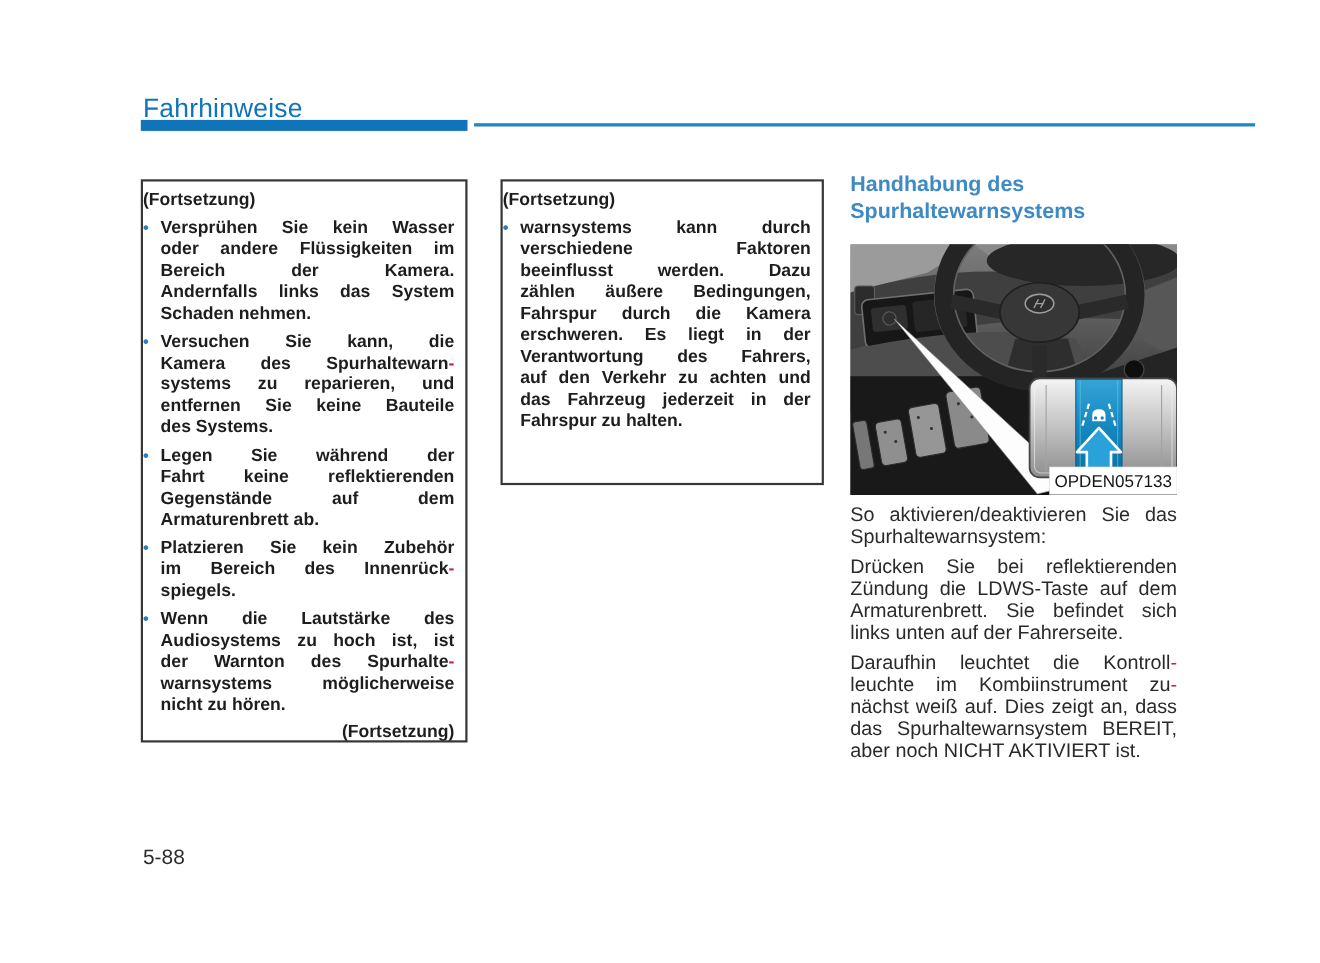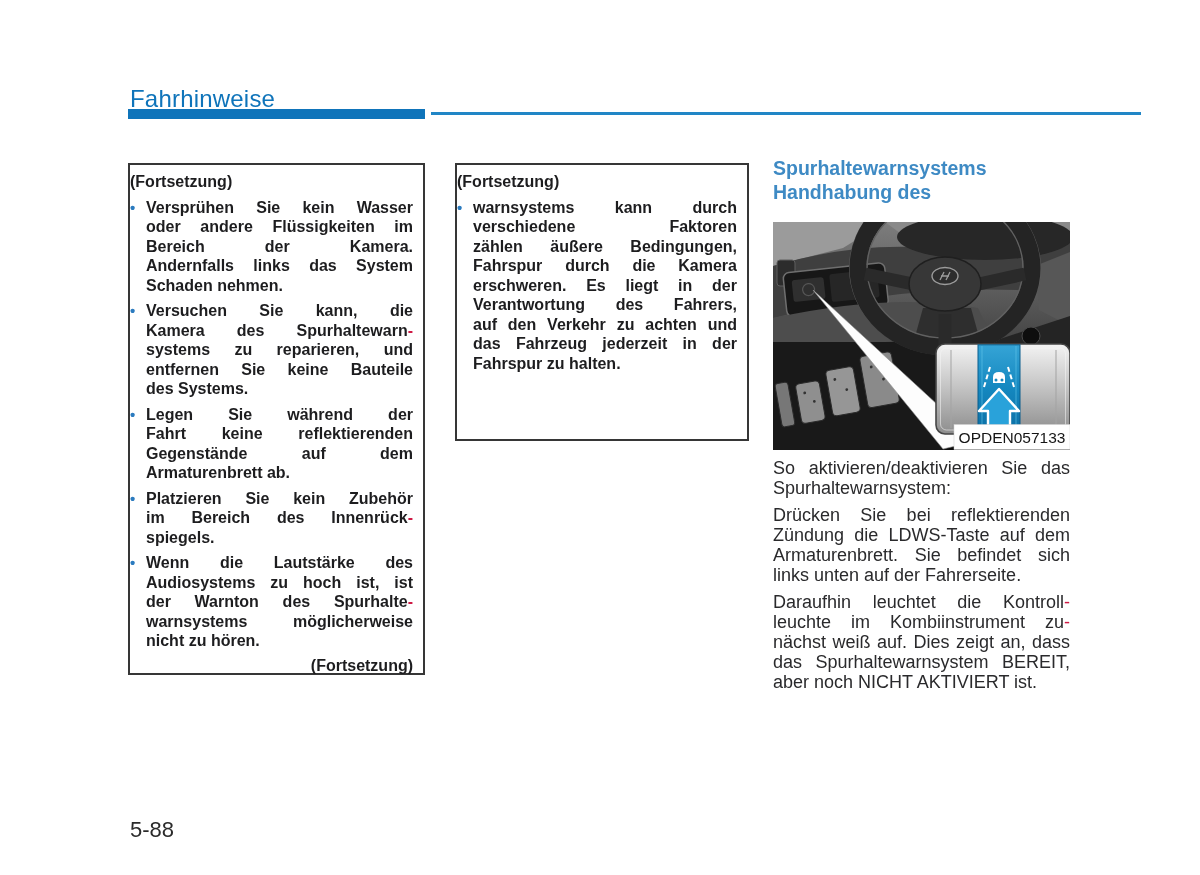--- a/index.html
+++ b/index.html
@@ -28,21 +28,21 @@
   .ln.last{text-align-last:left;}
   .redh{color:#cf1a45;}
   .nbox-footer{text-align:right;margin-top:5px;}
   
   .art-heading{left:773px;top:156px;width:330px;font-size:19.5px;line-height:24px;
     font-weight:bold;color:#3e8ac4;}
   .photo{left:773px;top:222px;width:297px;height:228px;display:block;}
   .art-paras{left:773px;top:458px;width:297px;font-size:18px;line-height:20px;color:#2a2a2c;}
   .para{margin-bottom:7px;}
   
-  .page-num{left:130px;top:769px;font-size:22px;color:#2b2b2b;margin-top:48px;}
+  .page-num{left:130px;top:769px;font-size:19px;color:#2b2b2b;}
 </style>
 </head>
 <body>
 
 <div class="abs hdr-title">Fahrhinweise</div>
 <div class="abs bar-thick"></div>
 <div class="abs bar-thin"></div>
 
 <div class="nbox box1">
   <div class="nbox-title">(Fortsetzung)</div>
@@ -99,35 +99,36 @@
 </div>
 
 <div class="nbox box2">
   <div class="nbox-title">(Fortsetzung)</div>
   <div>
       <div class="bullet">
         <span class="dot">•</span>
         <div class="btext">
           <div class="ln">warnsystems kann durch</div>
           <div class="ln">verschiedene Faktoren</div>
+          <div class="ln">beeinflusst werden. Dazu</div>
           <div class="ln">zählen äußere Bedingungen,</div>
           <div class="ln">Fahrspur durch die Kamera</div>
           <div class="ln">erschweren. Es liegt in der</div>
           <div class="ln">Verantwortung des Fahrers,</div>
           <div class="ln">auf den Verkehr zu achten und</div>
           <div class="ln">das Fahrzeug jederzeit in der</div>
           <div class="ln last">Fahrspur zu halten.</div>
         </div>
       </div>
     </div>
 </div>
 
 <div class="abs art-heading">
+  <div>Handhabung des</div>
   <div>Spurhaltewarnsystems</div>
-  <div>Handhabung des</div>
 </div>
 
 <svg class="abs photo" viewBox="0 0 297 228" xmlns="http://www.w3.org/2000/svg">
   <defs>
     <linearGradient id="gBg" x1="0" y1="0" x2="0" y2="1">
       <stop offset="0" stop-color="#7d7d7d"></stop>
         <stop offset=".5" stop-color="#474747"></stop>
         <stop offset="1" stop-color="#1b1b1b"></stop>
     </linearGradient>
     <linearGradient id="gInset" x1="0" y1="0" x2="0" y2="1">

